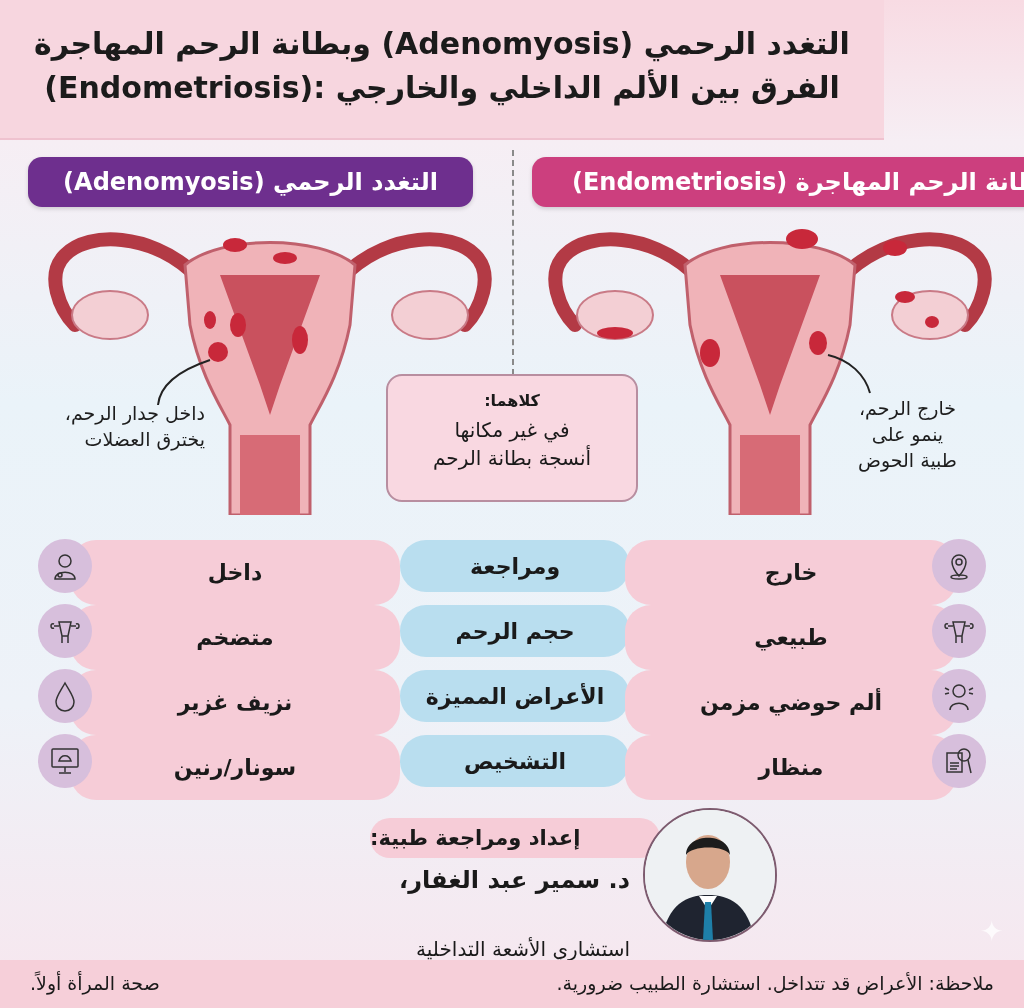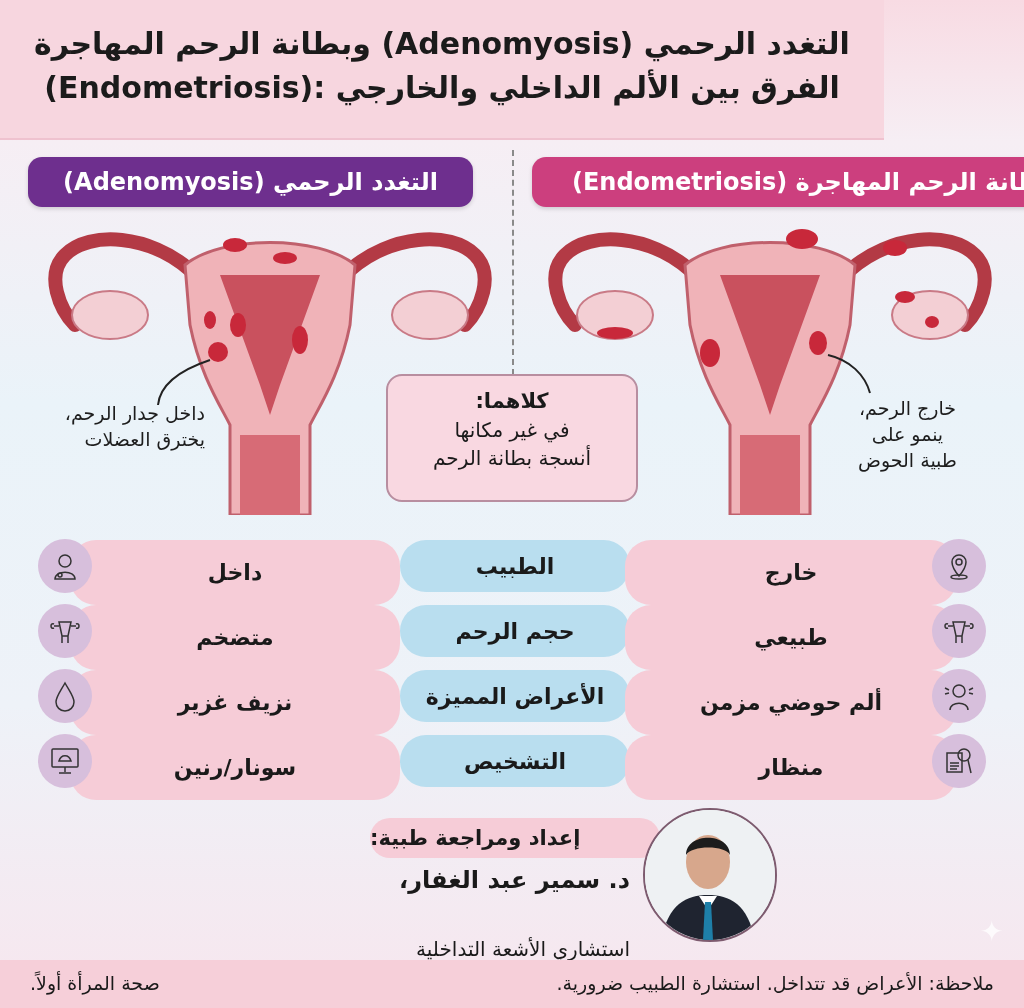--- a/index.html
+++ b/index.html
@@ -43,21 +43,21 @@
     text-align: center;
   }
   .callout-left { left: 30px; top: 400px; width: 175px; text-align: right; }
   .callout-right { left: 825px; top: 395px; width: 165px; }
 
   .both-box {
     position: absolute; left: 386px; top: 374px; width: 252px; height: 128px;
     background: #f9d8e1; border: 2px solid #b88ea0; border-radius: 16px;
     text-align: center; padding-top: 10px;
   }
-  .both-box .title { font-weight: bold; font-size: 21px; line-height: 30px; }
+  .both-box .title { font-weight: bold; font-size: 16px; line-height: 30px; }
   .both-box .body { font-size: 20px; line-height: 28px; }
 
   .rows { position: absolute; left: 0; top: 540px; width: 1024px; }
   .row { position: absolute; left: 0; width: 1024px; height: 52px; }
   .icon-circle {
     position: absolute; width: 54px; height: 54px; top: -1px; border-radius: 50%;
     background: #d7bfdc; display: flex; align-items: center; justify-content: center;
   }
   .icon-left { left: 38px; }
   .icon-right { left: 932px; }
@@ -176,21 +176,21 @@
 
   <div class="row" style="top:0px">
     <div class="val-pill val-left">داخل</div>
     <div class="icon-circle icon-left">
       <svg width="30" height="30" viewBox="0 0 30 30" fill="none" stroke="#333" stroke-width="1.5">
           <circle cx="15" cy="10" r="6"></circle>
           <path d="M5 28 C5 19 25 19 25 28 Z"></path>
           <circle cx="10" cy="24" r="2"></circle>
         </svg>
     </div>
-    <div class="label-pill">الطبيب</div>
+    <div class="label-pill">ومراجعة</div>
     <div class="val-pill val-right">خارج</div>
     <div class="icon-circle icon-right">
       <svg width="30" height="30" viewBox="0 0 30 30" fill="none" stroke="#333" stroke-width="1.5">
           <path d="M15 25 C8 17 8 13 8 11 A7 7 0 0 1 22 11 C22 13 22 17 15 25 Z"></path>
           <circle cx="15" cy="11" r="3"></circle>
           <ellipse cx="15" cy="26" rx="8" ry="2"></ellipse>
         </svg>
     </div>
   </div>
 

